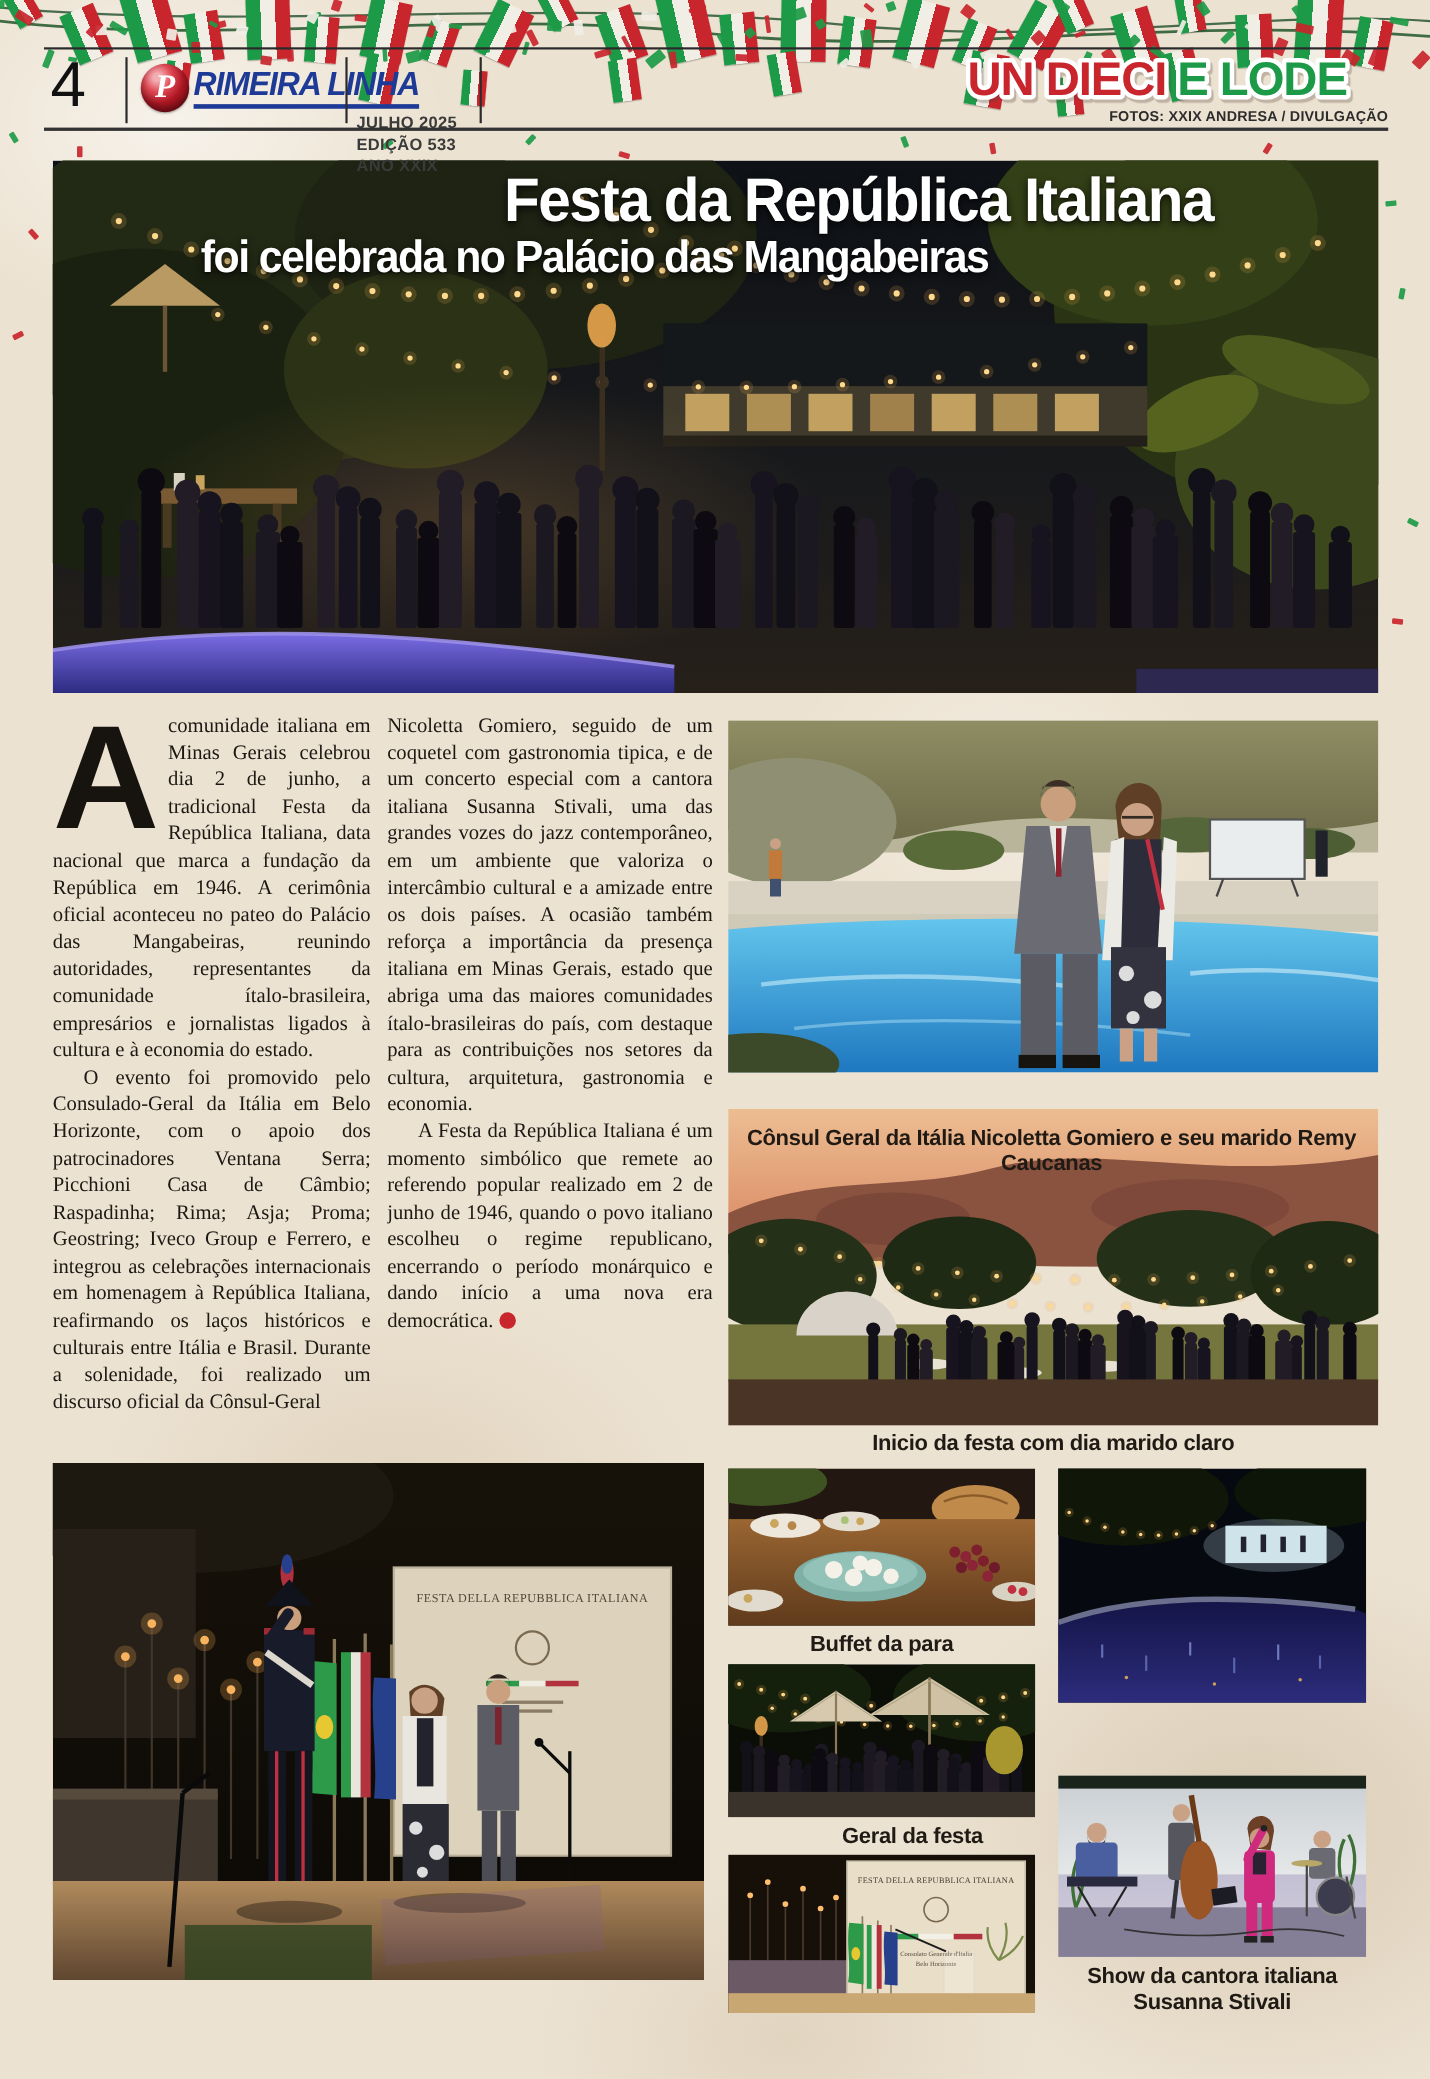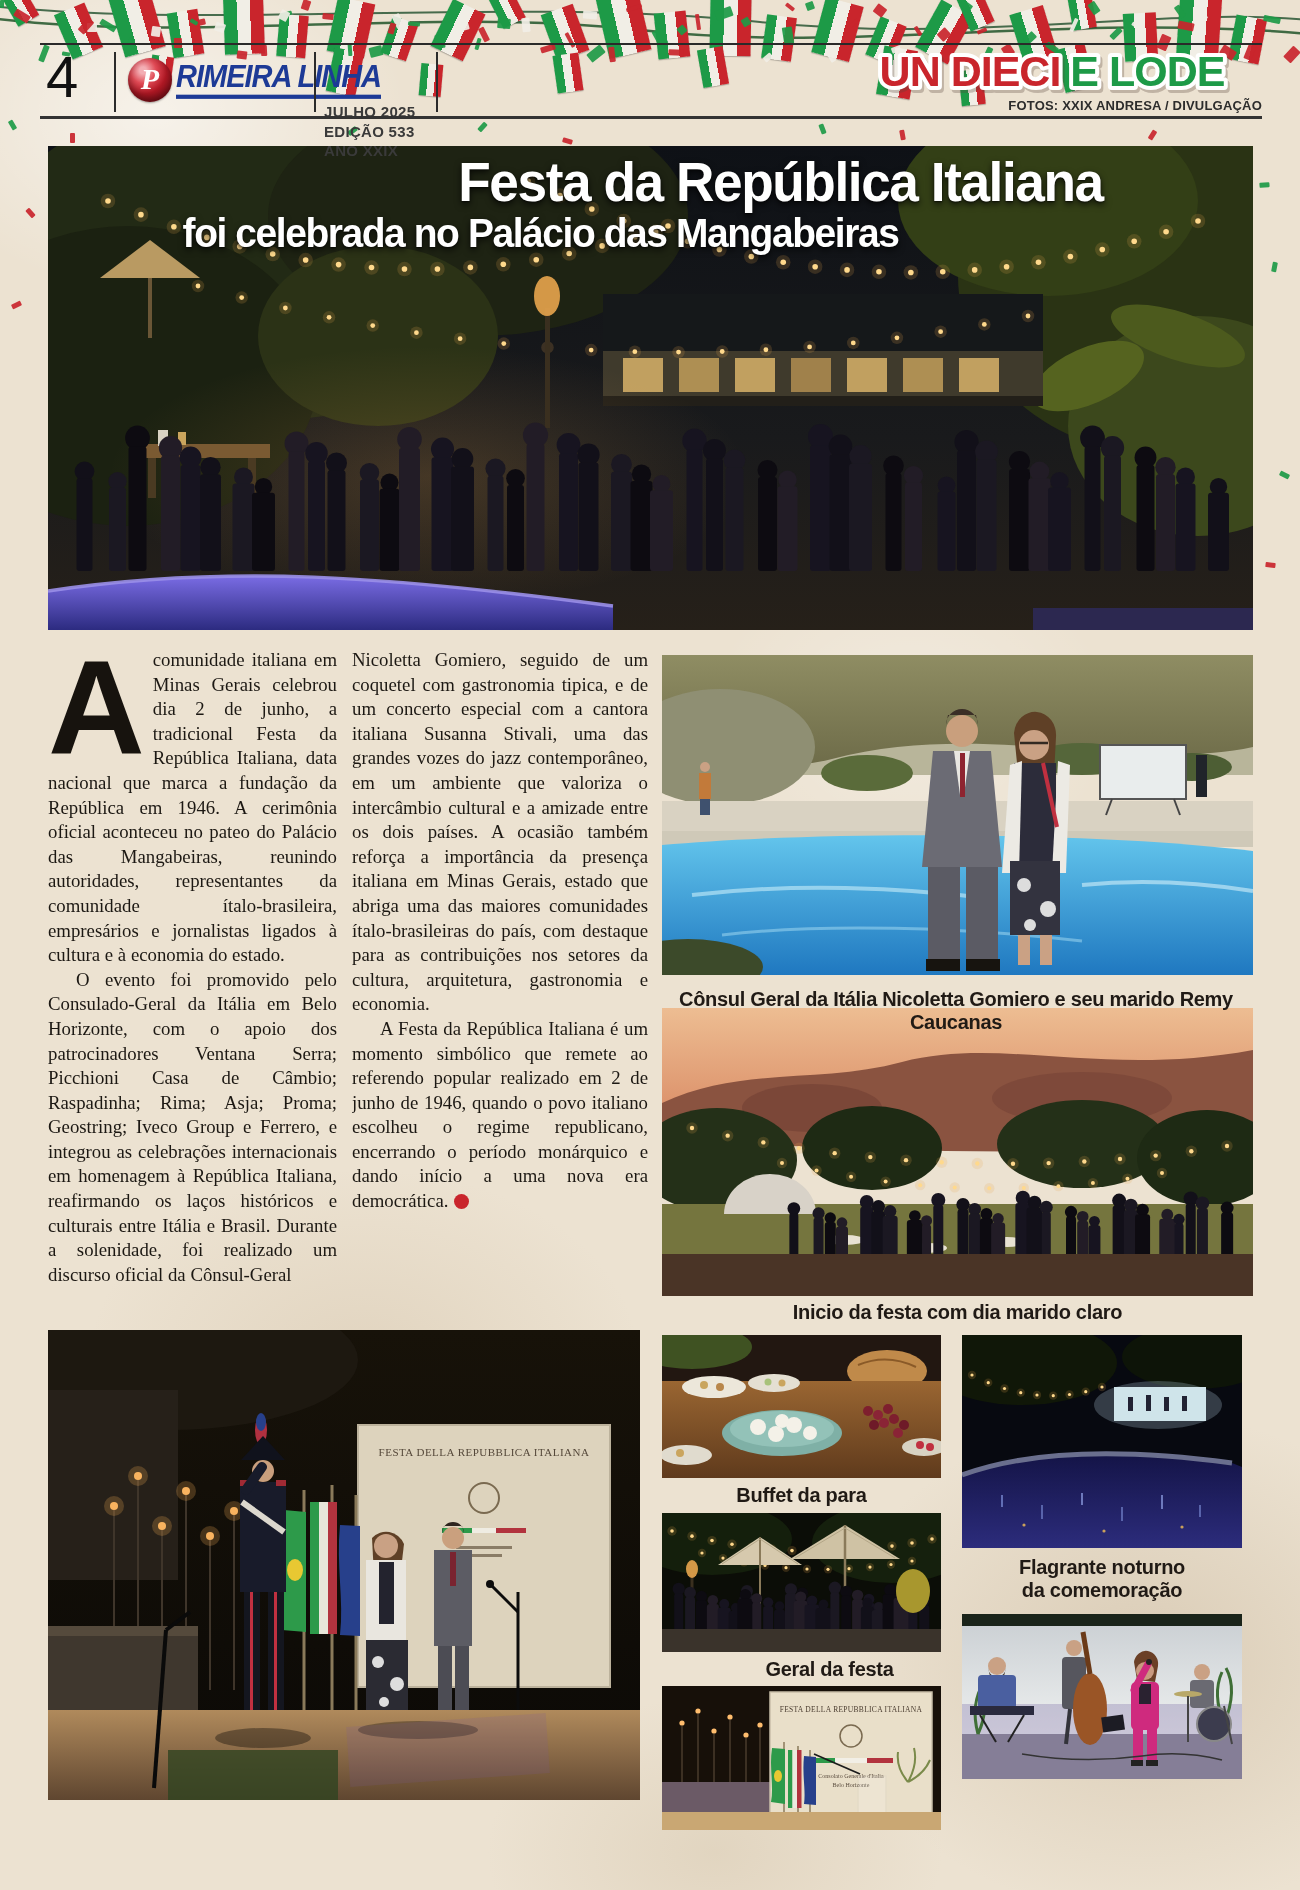--- a/index.html
+++ b/index.html
@@ -48,21 +48,21 @@
   #col2{left:352px;width:296px;}
   .col p{margin:0;}
   .indent{text-indent:28px;}
   .dropcap{float:left;font:700 134px/0.78 "Liberation Sans",sans-serif;color:#17130e;margin:8px 8px 0 0;}
   .enddot{display:inline-block;width:15px;height:15px;border-radius:50%;background:var(--italy-red,#c9252c);
           margin-left:6px;transform:translateY(2px);}
   
   .caption{position:absolute;text-align:center;font:700 20px/23px "Liberation Sans",sans-serif;
            color:#201a15;letter-spacing:-.3px;z-index:4;}
   #consul-photo{left:662px;top:655px;width:591px;height:320px;}
-  #caption-consul{left:654px;top:988px;width:604px;}
+  #caption-consul{left:654px;top:1024px;width:604px;}
   #sunset-photo{left:662px;top:1008px;width:591px;height:288px;}
   #caption-inicio{left:662px;top:1301px;width:591px;}
   #hino-photo{left:48px;top:1330px;width:592px;height:470px;}
   #caption-hino{left:48px;top:1806px;width:592px;}
   #buffet-photo{left:662px;top:1335px;width:279px;height:143px;}
   #caption-buffet{left:662px;top:1484px;width:279px;}
   #geral-photo{left:662px;top:1513px;width:279px;height:139px;}
   #caption-geral{left:690px;top:1658px;width:279px;}
   #backdrop-photo{left:662px;top:1686px;width:279px;height:144px;}
   #flagrante-photo{left:962px;top:1335px;width:280px;height:213px;}
@@ -1124,24 +1124,20 @@
         <line x1="120" y1="158" x2="120" y2="170" stroke="#8fa0e4" stroke-width="2" opacity=".7"></line>
         <line x1="160" y1="172" x2="160" y2="186" stroke="#7d8fd8" stroke-width="2" opacity=".6"></line>
         <line x1="200" y1="160" x2="200" y2="174" stroke="#8fa0e4" stroke-width="2" opacity=".7"></line>
         <line x1="238" y1="170" x2="238" y2="182" stroke="#7d8fd8" stroke-width="2" opacity=".6"></line>
         <circle cx="62" cy="190" r="1.6" fill="#caa05a"></circle>
           <circle cx="142" cy="196" r="1.6" fill="#caa05a"></circle>
           <circle cx="220" cy="192" r="1.6" fill="#caa05a"></circle>
       </g>
     </svg>
   </div>
-  <div id="caption-flagrante" class="caption">
-    <div>Flagrante noturno</div>
-    <div>da comemoração</div>
-  </div>
 
   <div id="show-photo" class="photo abs">
     <svg viewBox="0 0 280 165" preserveAspectRatio="none">
       <defs>
           <linearGradient id="scr" x1="0" y1="0" x2="0" y2="1">
             <stop offset="0" stop-color="#c9ced2"></stop>
             <stop offset="1" stop-color="#eef0f0"></stop>
           </linearGradient>
         </defs>
       <rect width="280" height="120" fill="url(#scr)"></rect>
@@ -1182,14 +1178,18 @@
           <rect x="228" y="66" width="24" height="28" fill="#6a6a72" rx="4"></rect>
         <circle cx="252" cy="110" r="17" fill="#3c3c4e" stroke="#888" stroke-width="2"></circle>
         <ellipse cx="226" cy="80" rx="14" ry="3" fill="#b8a868"></ellipse>
         <line x1="226" y1="82" x2="226" y2="128" stroke="#444" stroke-width="2"></line>
         <line x1="262" y1="92" x2="270" y2="130" stroke="#444" stroke-width="2"></line>
       </g>
       <rect x="140" y="102" width="22" height="15" fill="#1c1c24" transform="rotate(-8 151 109)"></rect>
       <path d="M60,140 q60,10 120,2 q40,-6 80,4" stroke="#333" stroke-width="1.5" fill="none"></path>
     </svg>
   </div>
+  <div id="caption-show" class="caption">
+    <div>Show da cantora italiana</div>
+    <div>Susanna Stivali</div>
+  </div>
 
 </div>
 
 </body></html>

